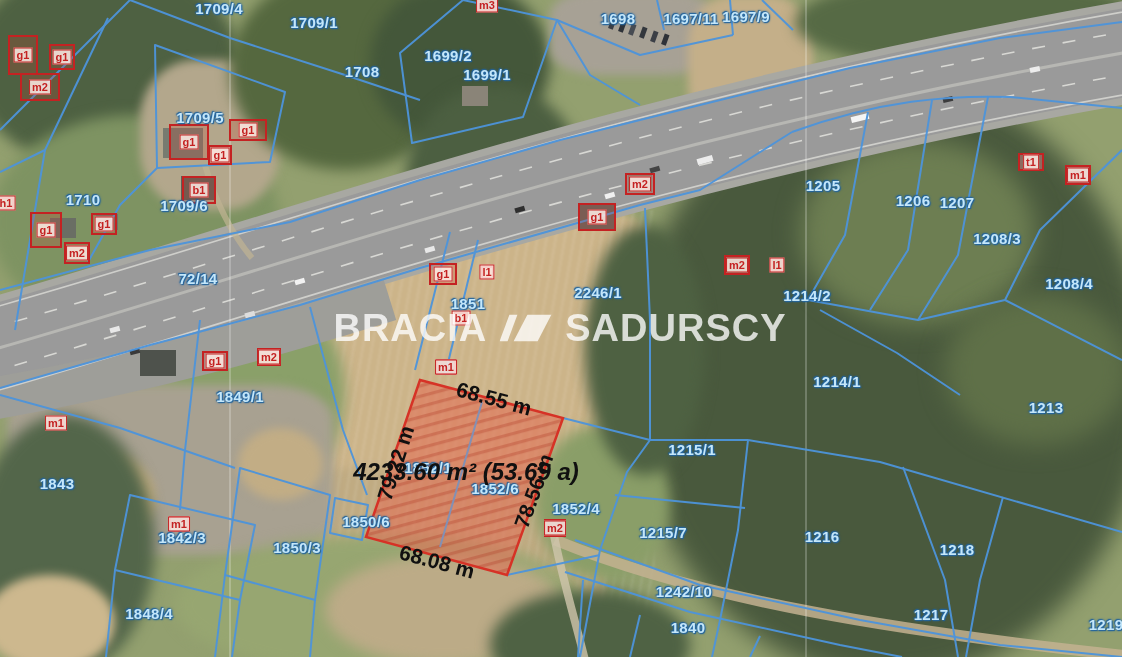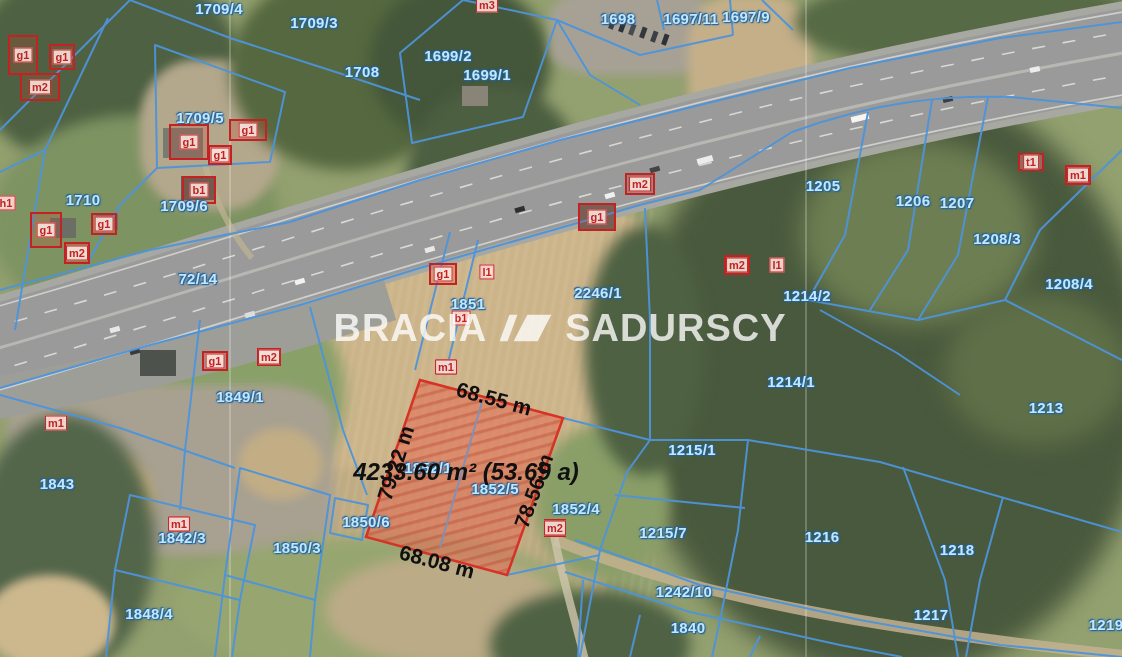--- a/index.html
+++ b/index.html
@@ -288,46 +288,46 @@
       <div class="bldg" style="left: 544px; top: 519px; width: 22px; height: 18px;">
         <span class="bldg-tag">m2</span>
       </div>
       <div class="bldg" style="left: 169px; top: 516px; width: 20px; height: 16px;">
         <span class="bldg-tag">m1</span>
       </div>
     </div>
 
   <div id="labels-layer">
       <div class="plabel" style="left: 219px; top: 8px;">1709/4</div>
-      <div class="plabel" style="left: 314px; top: 22px;">1709/3</div>
+      <div class="plabel" style="left: 314px; top: 22px;">1709/1</div>
       <div class="plabel" style="left: 618px; top: 18px;">1698</div>
       <div class="plabel" style="left: 691px; top: 18px;">1697/11</div>
       <div class="plabel" style="left: 746px; top: 16px;">1697/9</div>
       <div class="plabel" style="left: 362px; top: 71px;">1708</div>
       <div class="plabel" style="left: 448px; top: 55px;">1699/2</div>
       <div class="plabel" style="left: 487px; top: 74px;">1699/1</div>
       <div class="plabel" style="left: 200px; top: 117px;">1709/5</div>
       <div class="plabel" style="left: 83px; top: 199px;">1710</div>
       <div class="plabel" style="left: 184px; top: 205px;">1709/6</div>
       <div class="plabel" style="left: 823px; top: 185px;">1205</div>
       <div class="plabel" style="left: 913px; top: 200px;">1206</div>
       <div class="plabel" style="left: 957px; top: 202px;">1207</div>
       <div class="plabel" style="left: 997px; top: 238px;">1208/3</div>
       <div class="plabel" style="left: 1069px; top: 283px;">1208/4</div>
       <div class="plabel" style="left: 198px; top: 278px;">72/14</div>
       <div class="plabel" style="left: 598px; top: 292px;">2246/1</div>
       <div class="plabel" style="left: 468px; top: 303px;">1851</div>
       <div class="plabel" style="left: 807px; top: 295px;">1214/2</div>
       <div class="plabel" style="left: 240px; top: 396px;">1849/1</div>
-      <div class="plabel" style="left: 791px; top: 381px; text-align: center;">1214/1</div>
+      <div class="plabel" style="left: 837px; top: 381px; text-align: center;">1214/1</div>
       <div class="plabel" style="left: 1046px; top: 407px;">1213</div>
       <div class="plabel" style="left: 57px; top: 483px;">1843</div>
       <div class="plabel" style="left: 692px; top: 449px;">1215/1</div>
       <div class="plabel" style="left: 428px; top: 467px;">1852/1</div>
-      <div class="plabel" style="left: 495px; top: 488px;">1852/5</div>
+      <div class="plabel" style="left: 495px; top: 488px;">1852/6</div>
       <div class="plabel" style="left: 366px; top: 521px;">1850/6</div>
       <div class="plabel" style="left: 576px; top: 508px;">1852/4</div>
       <div class="plabel" style="left: 663px; top: 532px;">1215/7</div>
       <div class="plabel" style="left: 822px; top: 536px;">1216</div>
       <div class="plabel" style="left: 297px; top: 547px;">1850/3</div>
       <div class="plabel" style="left: 182px; top: 537px;">1842/3</div>
       <div class="plabel" style="left: 957px; top: 549px;">1218</div>
       <div class="plabel" style="left: 684px; top: 591px;">1242/10</div>
       <div class="plabel" style="left: 931px; top: 614px;">1217</div>
       <div class="plabel" style="left: 1106px; top: 624px;">1219</div>

